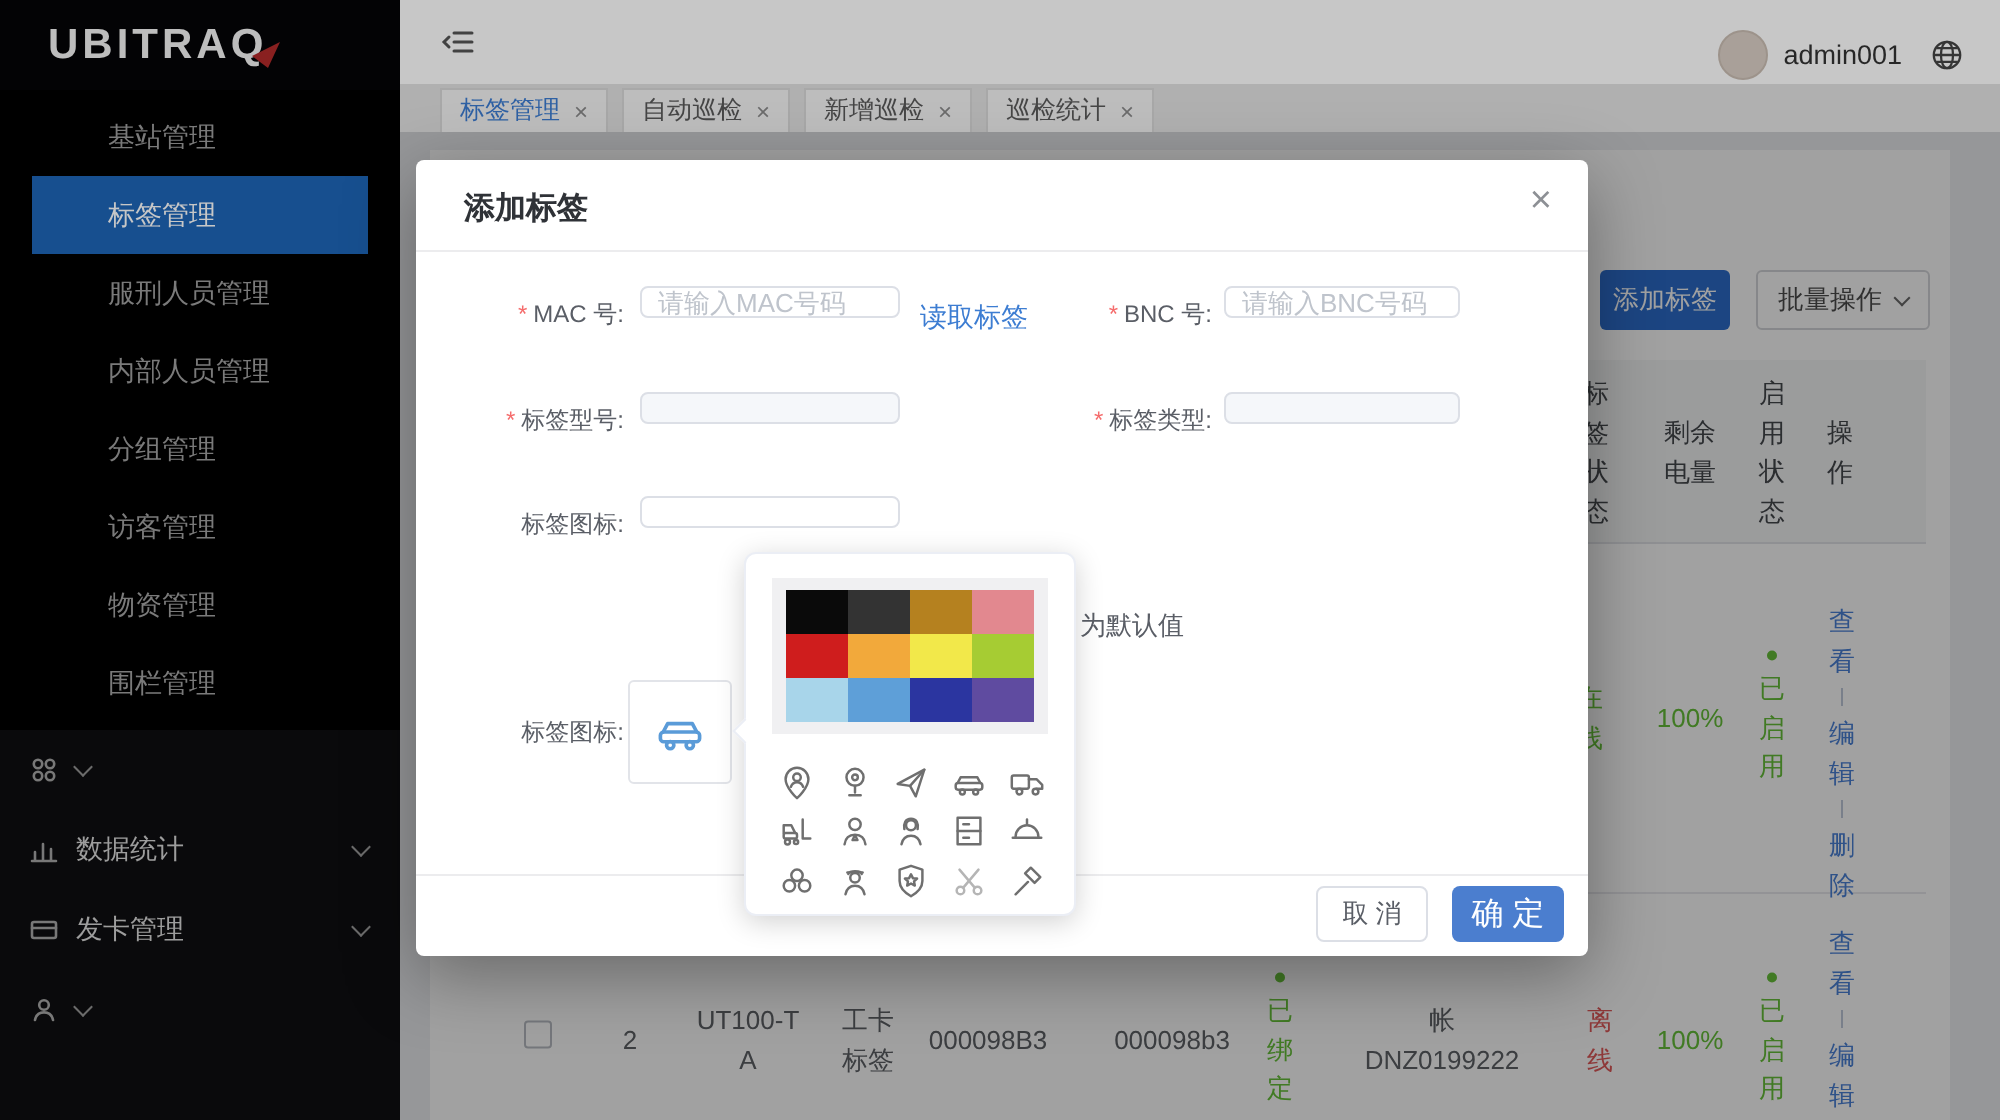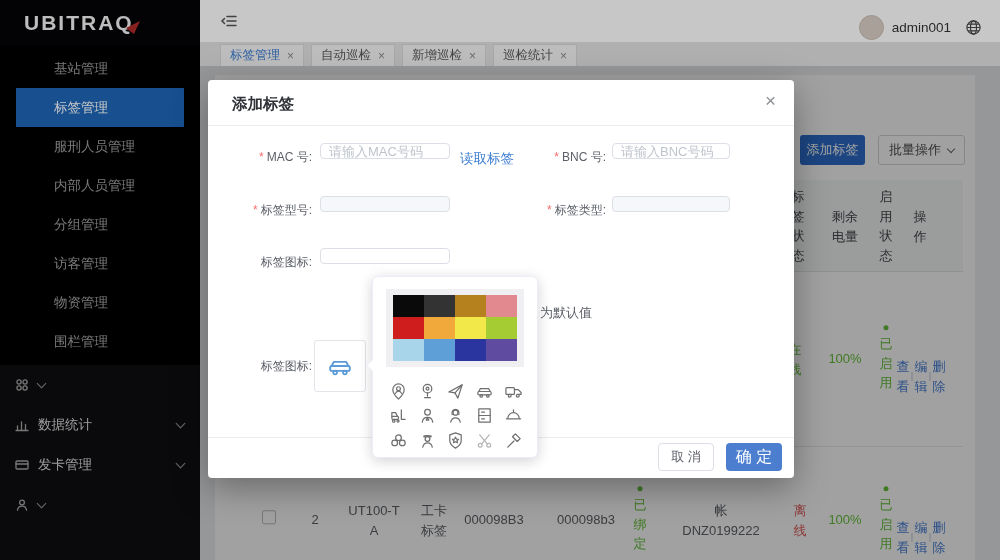--- a/index.html
+++ b/index.html
@@ -42,21 +42,21 @@
   #btn-batch .chev { border-color:#6a6a6a; width:6px; height:6px; }
   #thead { position:absolute; left:13px; top:105px; width:735px; height:92px; background:#f5f6f8; border-bottom:1px solid #e2e4e8; }
   #trow1 { position:absolute; left:13px; top:197px; width:735px; height:175px; border-bottom:1px solid #e8eaee; }
   #trow2 { position:absolute; left:13px; top:372px; width:735px; height:143px; }
   .cell { position:absolute; transform:translate(-50%,-50%); font-size:13px; color:#5f6368; text-align:center; line-height:1.5; }
   .wrapw { display:inline-block; word-break:break-all; text-align:center; }
   .w16 { width:17px; } .w34 { width:36px; } .w52 { width:52px; } .w84 { width:84px; }
   .hd { color:#46494d; }
   .green { color:#67c23a; } .red { color:#e05a5a; }
   .dot { display:block; width:5px; height:5px; border-radius:50%; background:#67c23a; margin:0 auto 4px auto; }
-  .links { display:flex; align-items:center;margin-top:35px; }
+  .links { display:flex; flex-direction:column; align-items:center;margin-top:35px; }
   .link { color:#4b82d8; cursor:pointer; }
   .link-sep { width:1px; height:9px; background:#bfc9da; margin:4px 0; }
   .cb { width:14px; height:14px; border:1px solid #b9bdc4; border-radius:2px; background:#fff; cursor:pointer; }
 
   
   #mask-global { position:absolute; inset:0; background:rgba(0,0,0,0.22); z-index:40; }
   #mask-content { position:absolute; left:200px; top:66px; width:800px; height:494px; background:rgba(0,0,0,0.19); z-index:41; }
 
   
   #modal { position:absolute; left:208px; top:80px; width:586px; height:398px; background:#fff; border-radius:4px; box-shadow:0 10px 35px rgba(0,0,0,0.35); z-index:100; }

